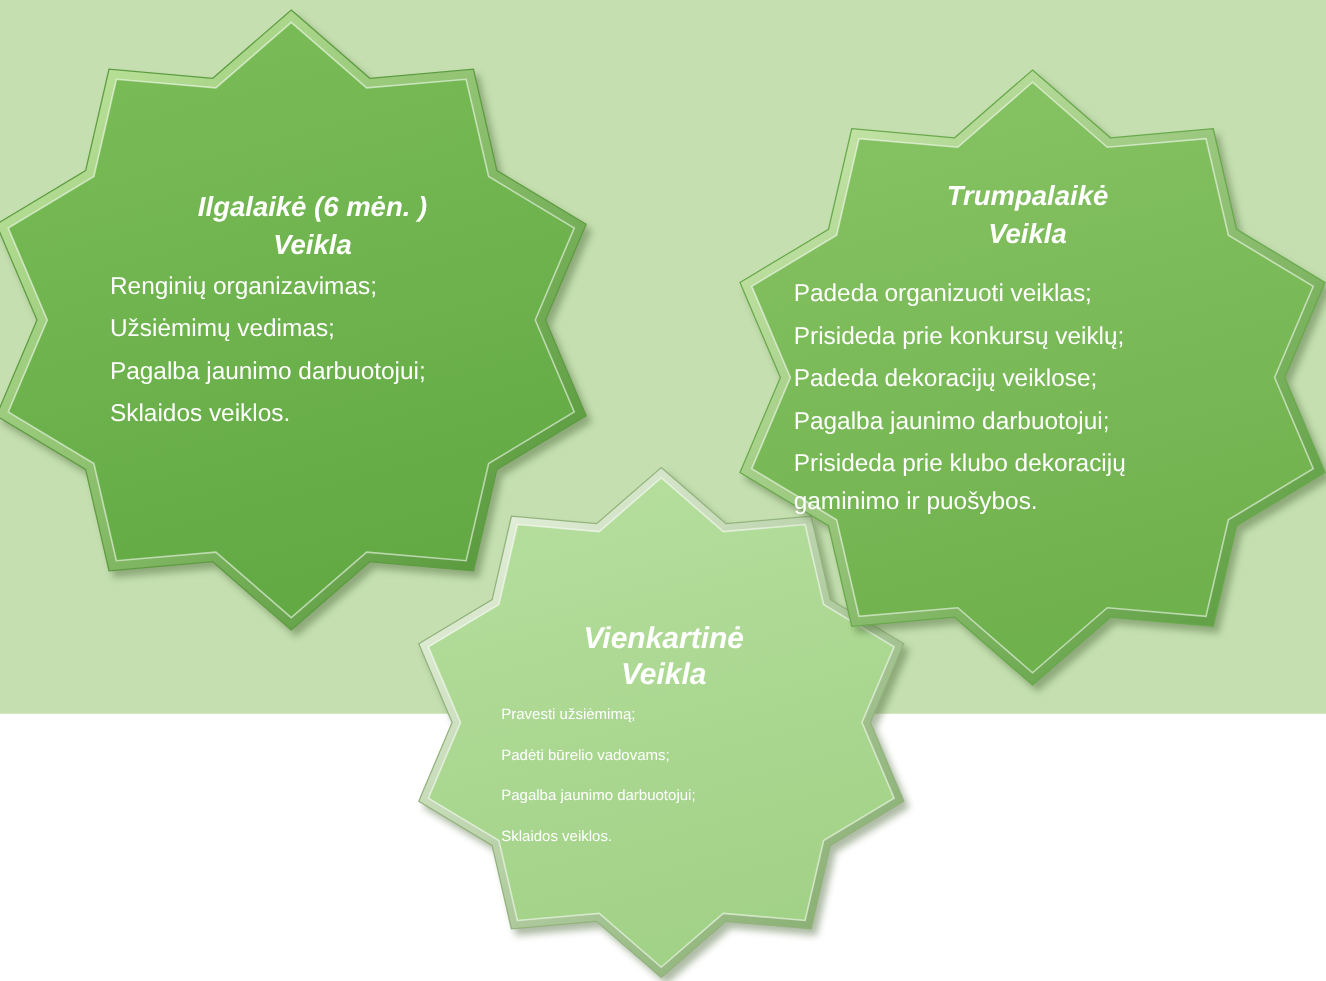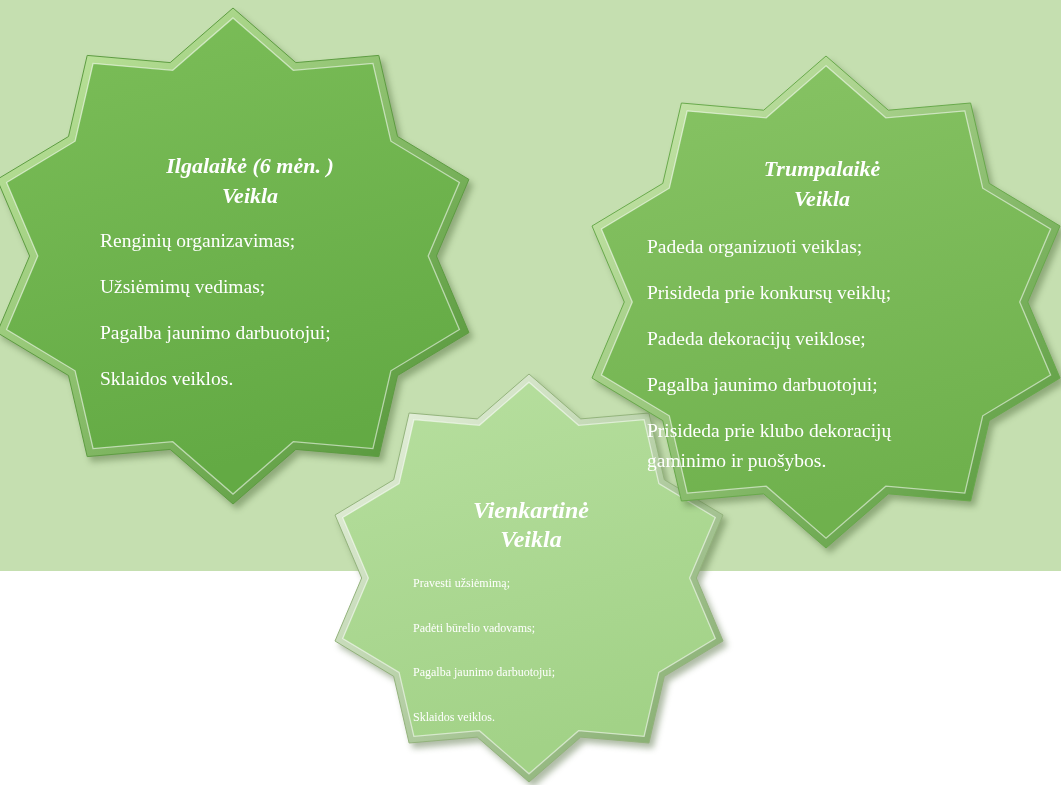--- a/index.html
+++ b/index.html
@@ -1,34 +1,34 @@
 <!DOCTYPE html>
 <html><head>
 <meta charset="utf-8">
 <style>
   html, body { margin: 0; padding: 0; }
   body { width: 1061px; height: 785px; overflow: hidden; }
   #canvas {
     position: relative;
     width: 1061px;
     height: 571px;
-    font-family: Liberation Serif, serif;
+    font-family: Liberation Sans, sans-serif;
   }
   #star-svg { position: absolute; left: 0; top: 0; }
   .star-group { filter: drop-shadow(4px 5px 3px rgba(75, 105, 55, 0.45)); }
   .star-text { position: absolute; z-index: 2; }
   .star-title {
     position: absolute;
     text-align: center;
     font-style: italic;
     font-weight: bold;
   }
   .star-title div { white-space: pre; }
   .star-body { position: absolute; text-align: left; }
-  .star-body p { margin: 16px; padding: 0; }
+  .star-body p { margin: 4px; padding: 0; }
   .t-large { font-size: 22px; line-height: 30px; }
   .t-small { font-size: 24px; line-height: 29px; }
   .b-large { font-size: 19.5px; line-height: 30px; }
   .b-small { font-size: 12px; line-height: 28.5px; }
 </style>
 </head>
 <body>
 
 <div id="canvas" style="background: rgb(197, 223, 176);">
 
@@ -81,21 +81,21 @@
     </div>
     <div class="star-body b-large" style="left:84px; top:210px; width:332px;">
       <p>Renginių organizavimas;</p>
       <p>Užsiėmimų vedimas;</p>
       <p>Pagalba jaunimo darbuotojui;</p>
       <p>Sklaidos veiklos.</p>
     </div>
   </div>
 
   <div class="star-text" style="color: rgb(255, 255, 255);">
-    <div class="star-title t-large" style="left:665px; top:154px; width:314px; position:absolute;">
+    <div class="star-title t-large" style="left:665px; top:142px; width:314px; position:absolute;">
       <div>Trumpalaikė</div>
       <div>Veikla</div>
     </div>
     <div class="star-body b-large" style="left:631px; top:216px; width:314px;">
       <p>Padeda organizuoti veiklas;</p>
       <p>Prisideda prie konkursų veiklų;</p>
       <p>Padeda dekoracijų veiklose;</p>
       <p>Pagalba jaunimo darbuotojui;</p>
       <p>Prisideda prie klubo dekoracijų gaminimo ir puošybos.</p>
     </div>

